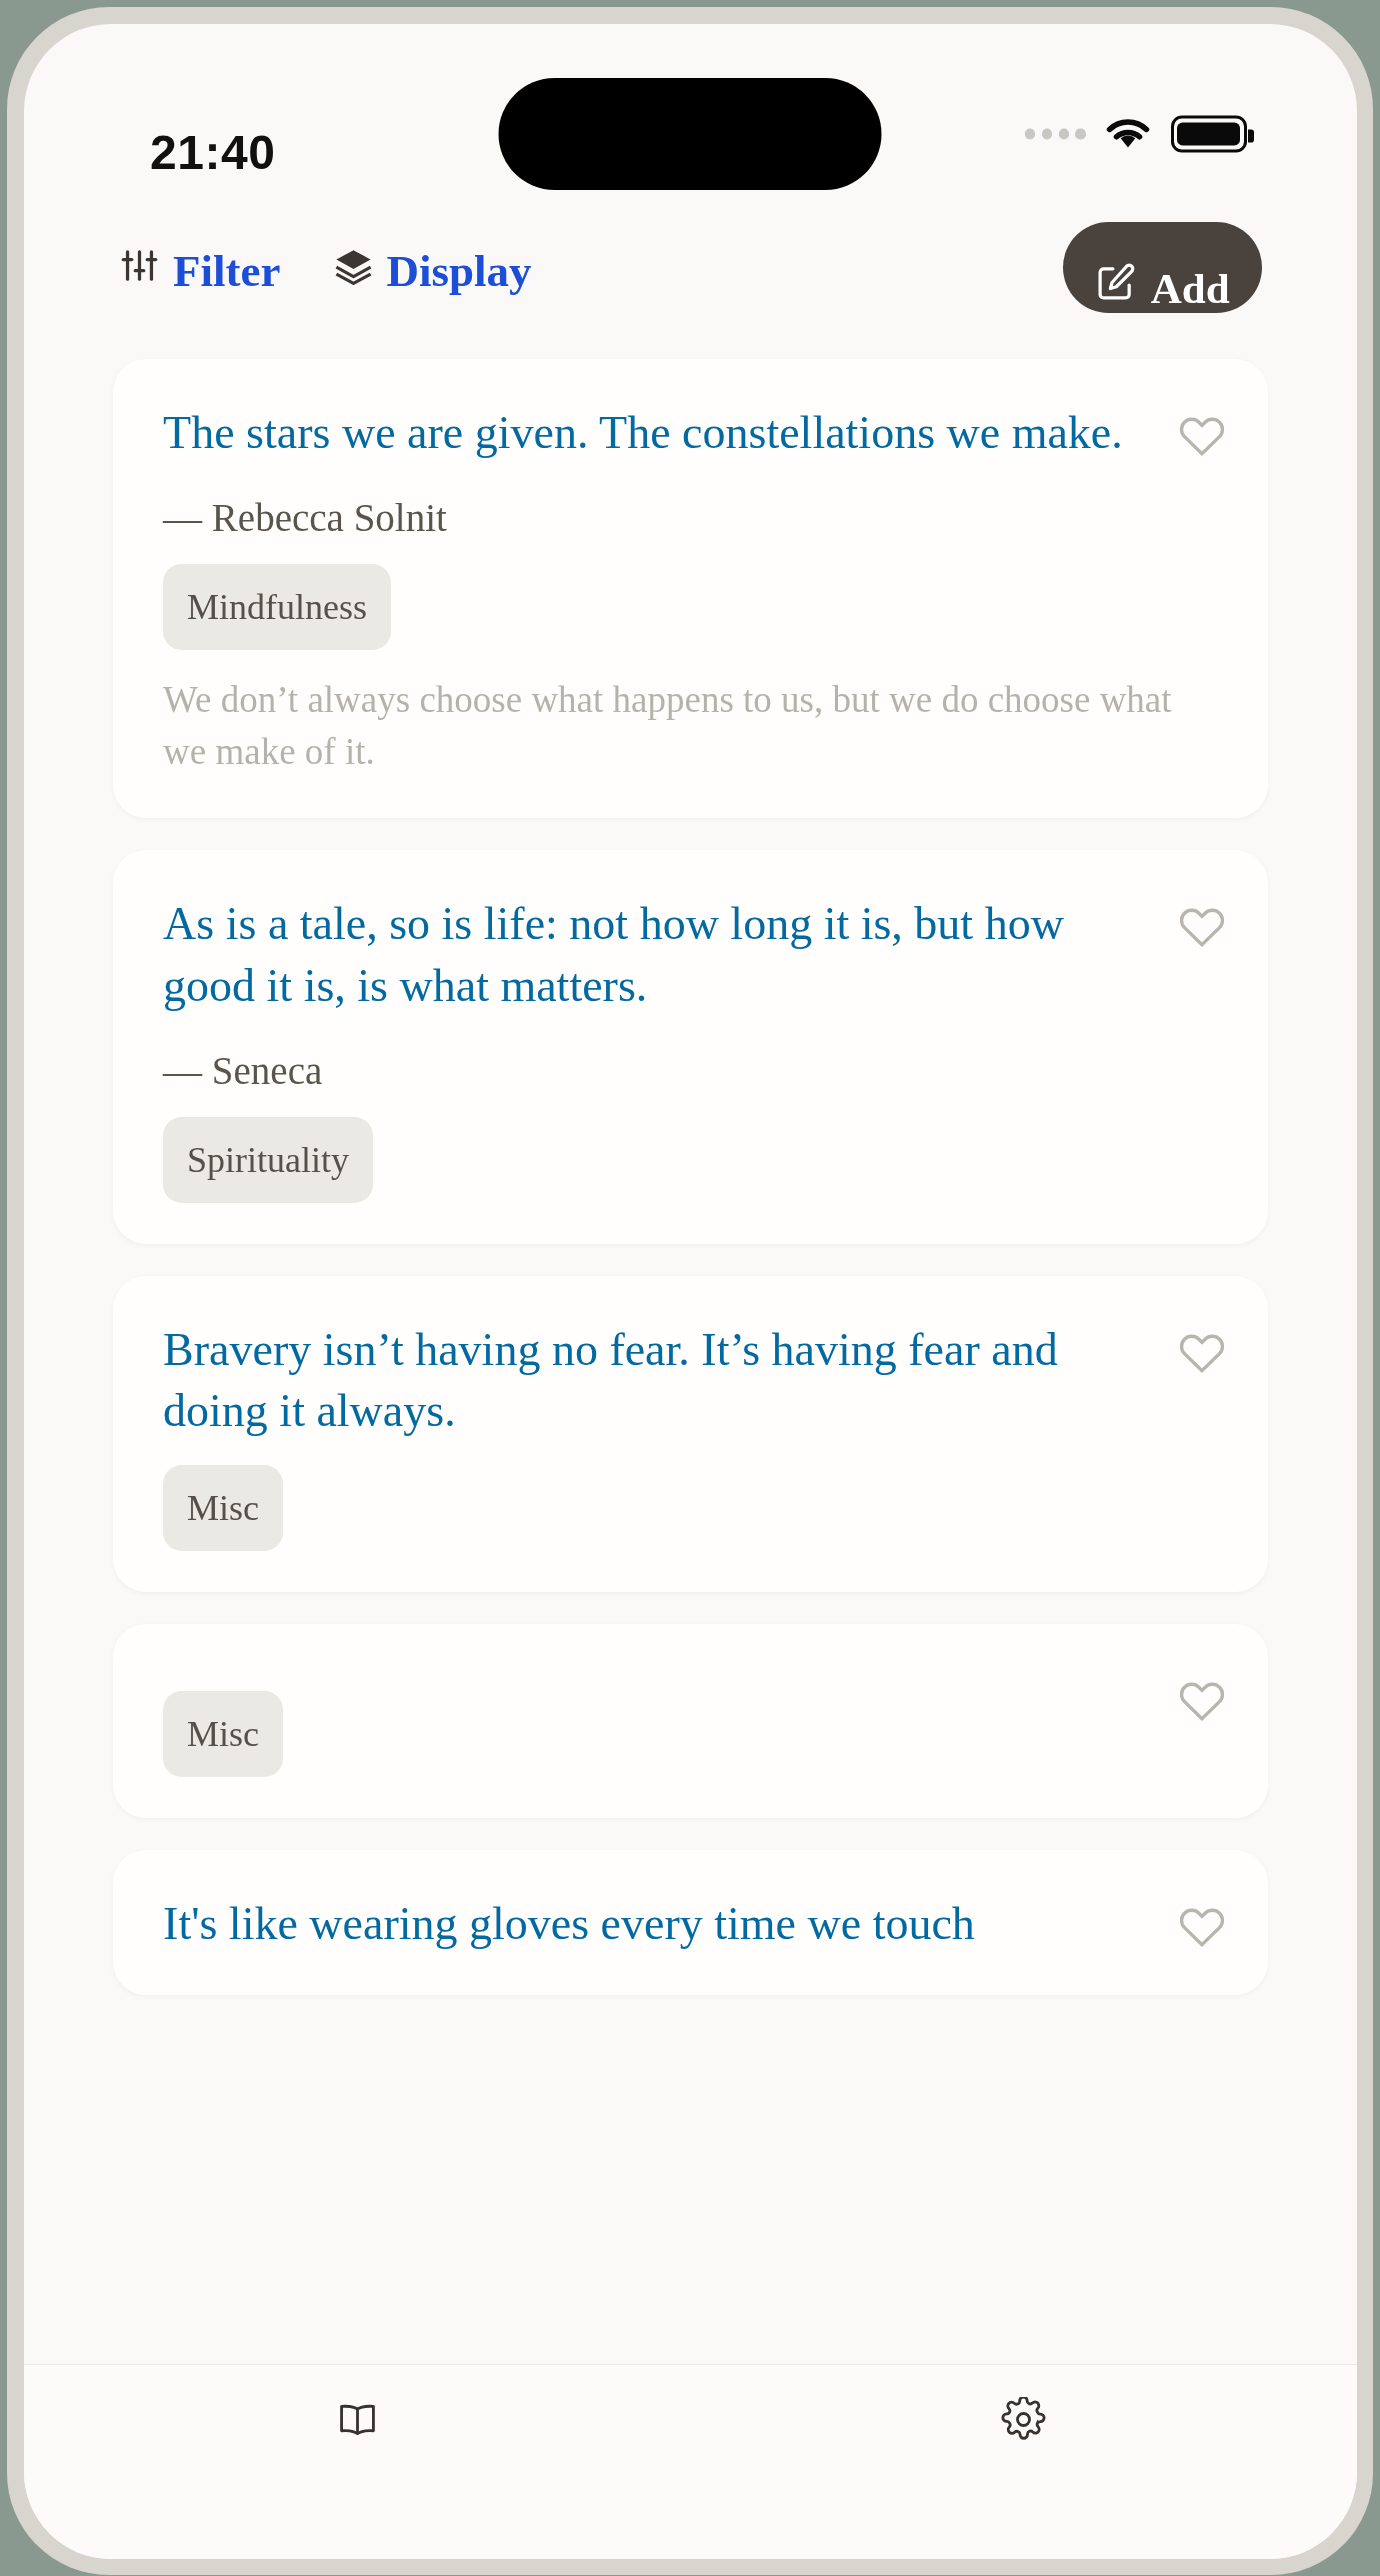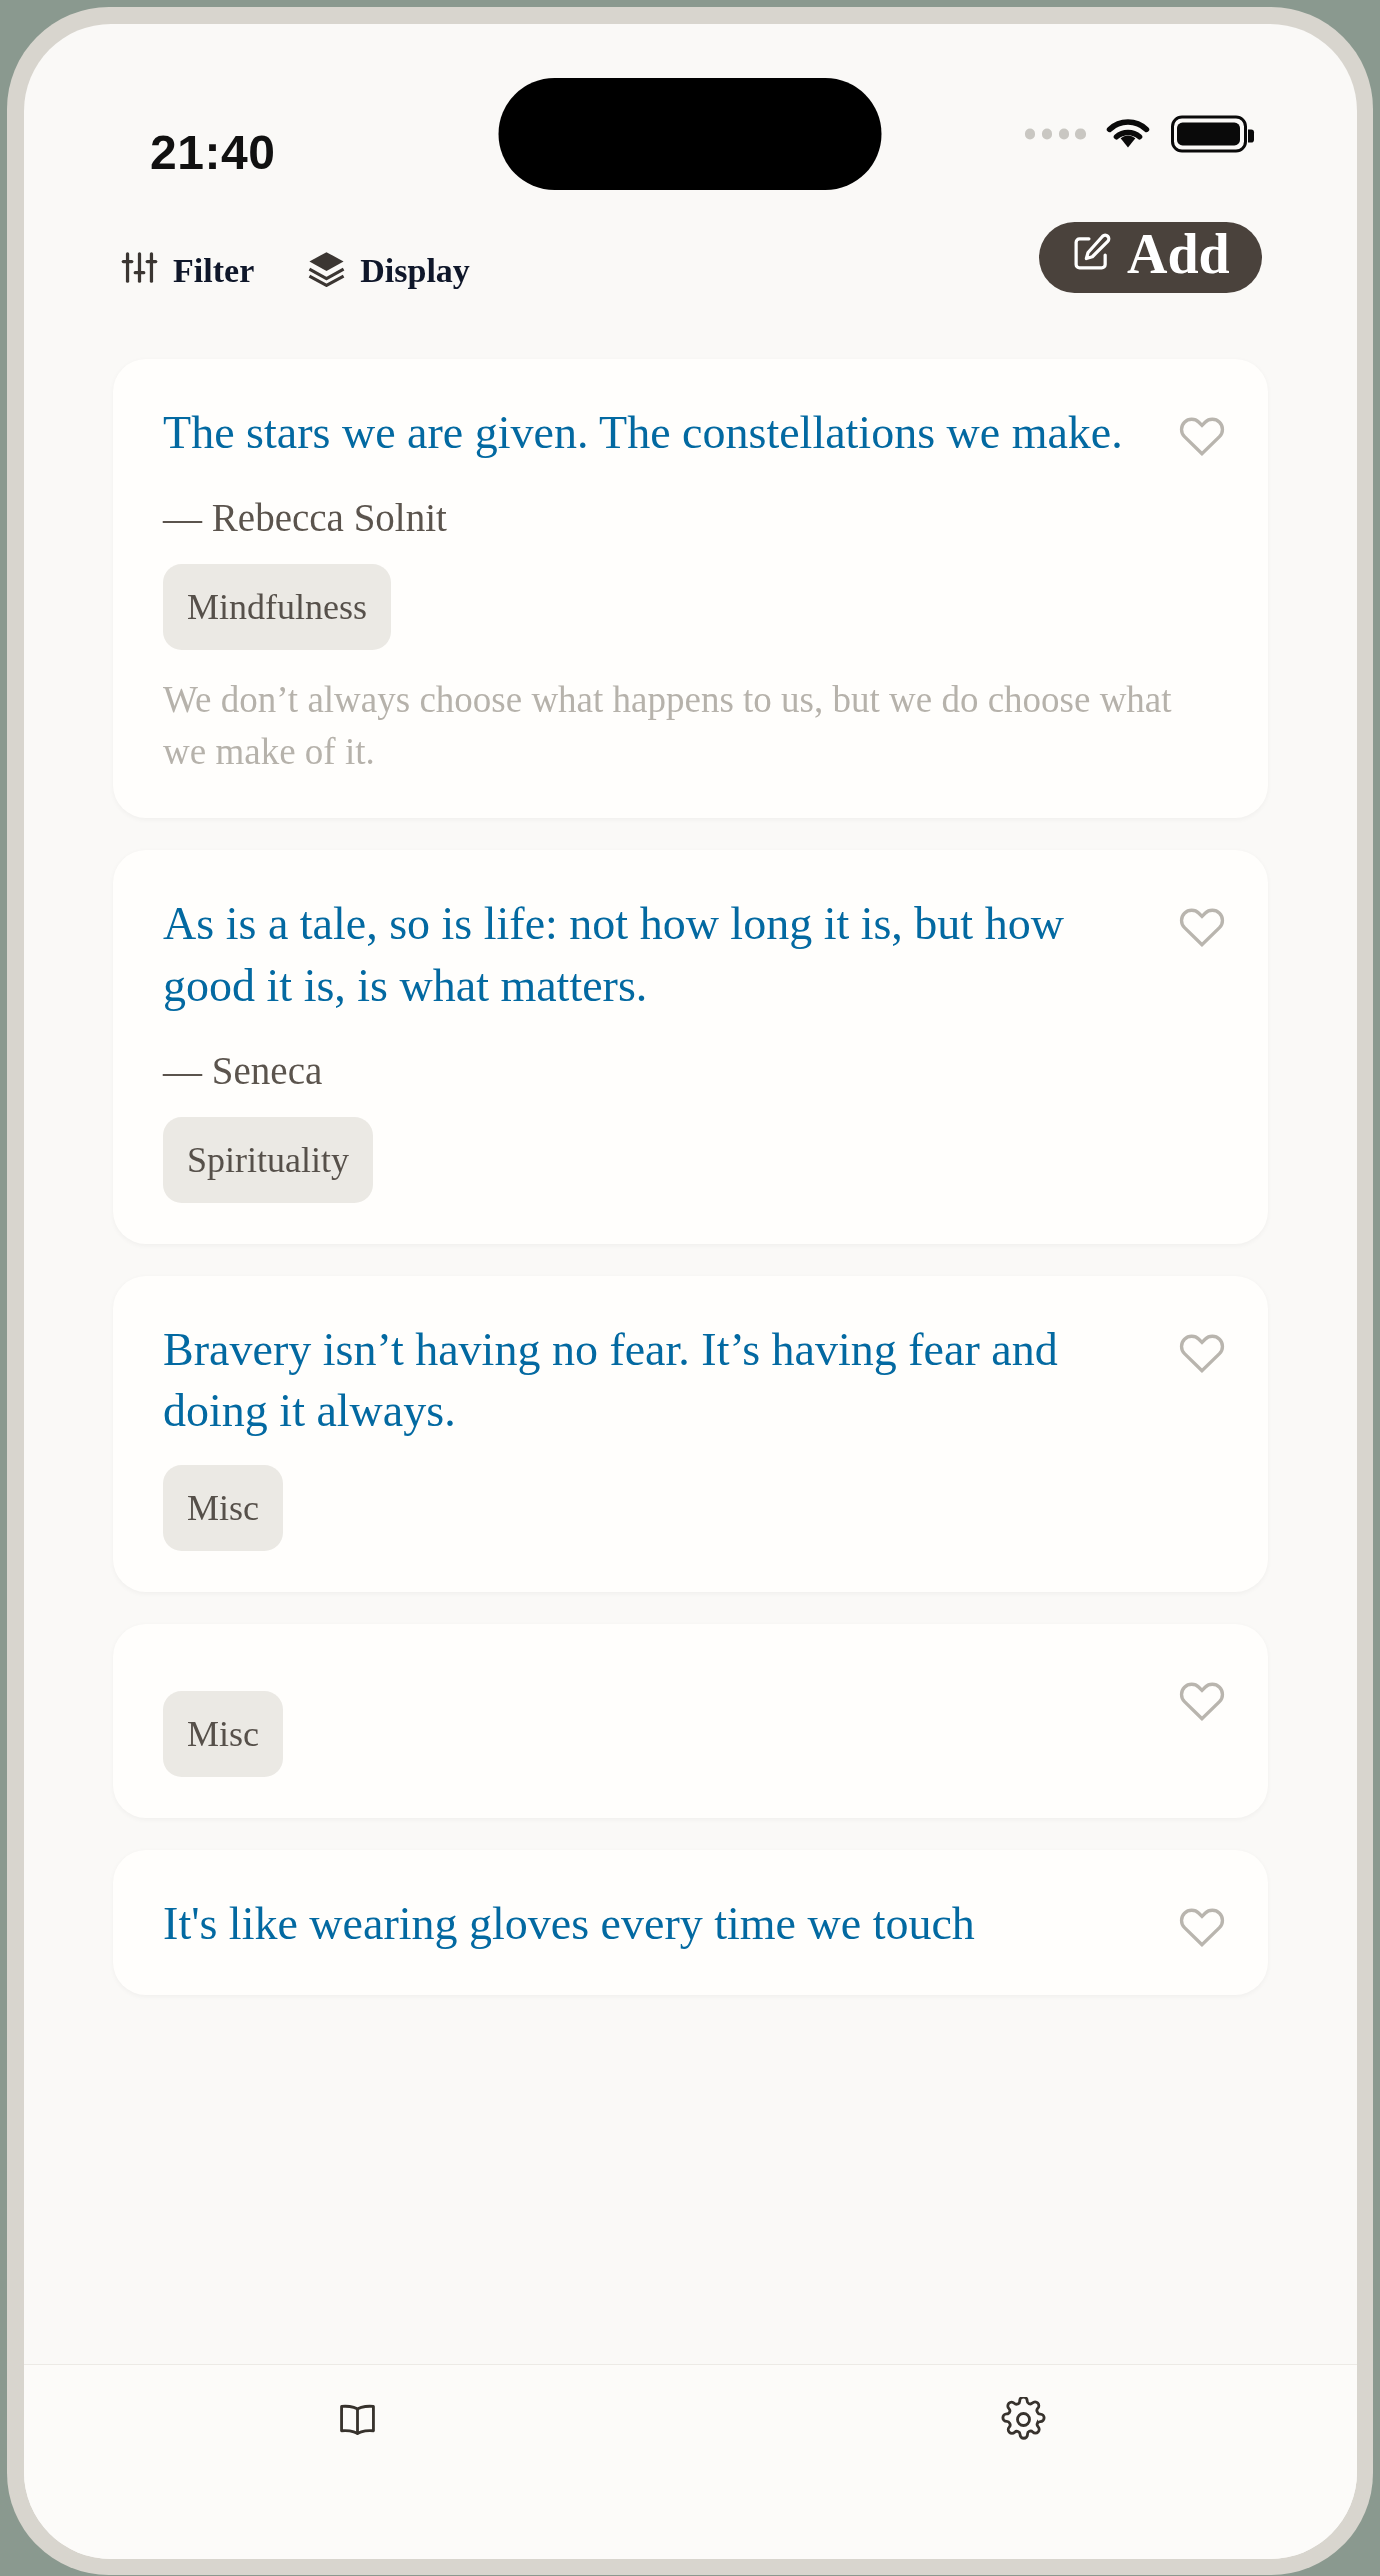--- a/index.html
+++ b/index.html
@@ -103,42 +103,42 @@
     position: relative;
     height: 140px;
     padding: 0 95px;
     display: flex;
     align-items: center;
   }
   .tool-btn {
     display: flex;
     align-items: center;
     gap: 13px;
-    color: #0f172a;
-    font-size: 34px;
+    color: #1d4ed8;
+    font-size: 45px;
     font-weight: bold;
     margin-right: 52px;
     background: none;
     border: none;
     font-family: "Liberation Serif", serif;
     cursor: pointer;
   }
   #add-button {
     position: absolute;
     right: 95px;
     top: 20.5px;
-    height: 71px;
+    height: 91px;
     padding: 0 32px;
     display: flex;
-    align-items: flex-start;
+    align-items: flex-end;
     gap: 15px;
     background: #4a423c;
     color: #fff;
     border-radius: 48px;
-    font-size: 56px;
+    font-size: 43px;
     font-weight: bold;
     border: none;
     cursor: pointer;
     font-family: "Liberation Serif", serif;
   }
 
   
   #quote-list {
     position: absolute;
     left: 0; right: 0;

